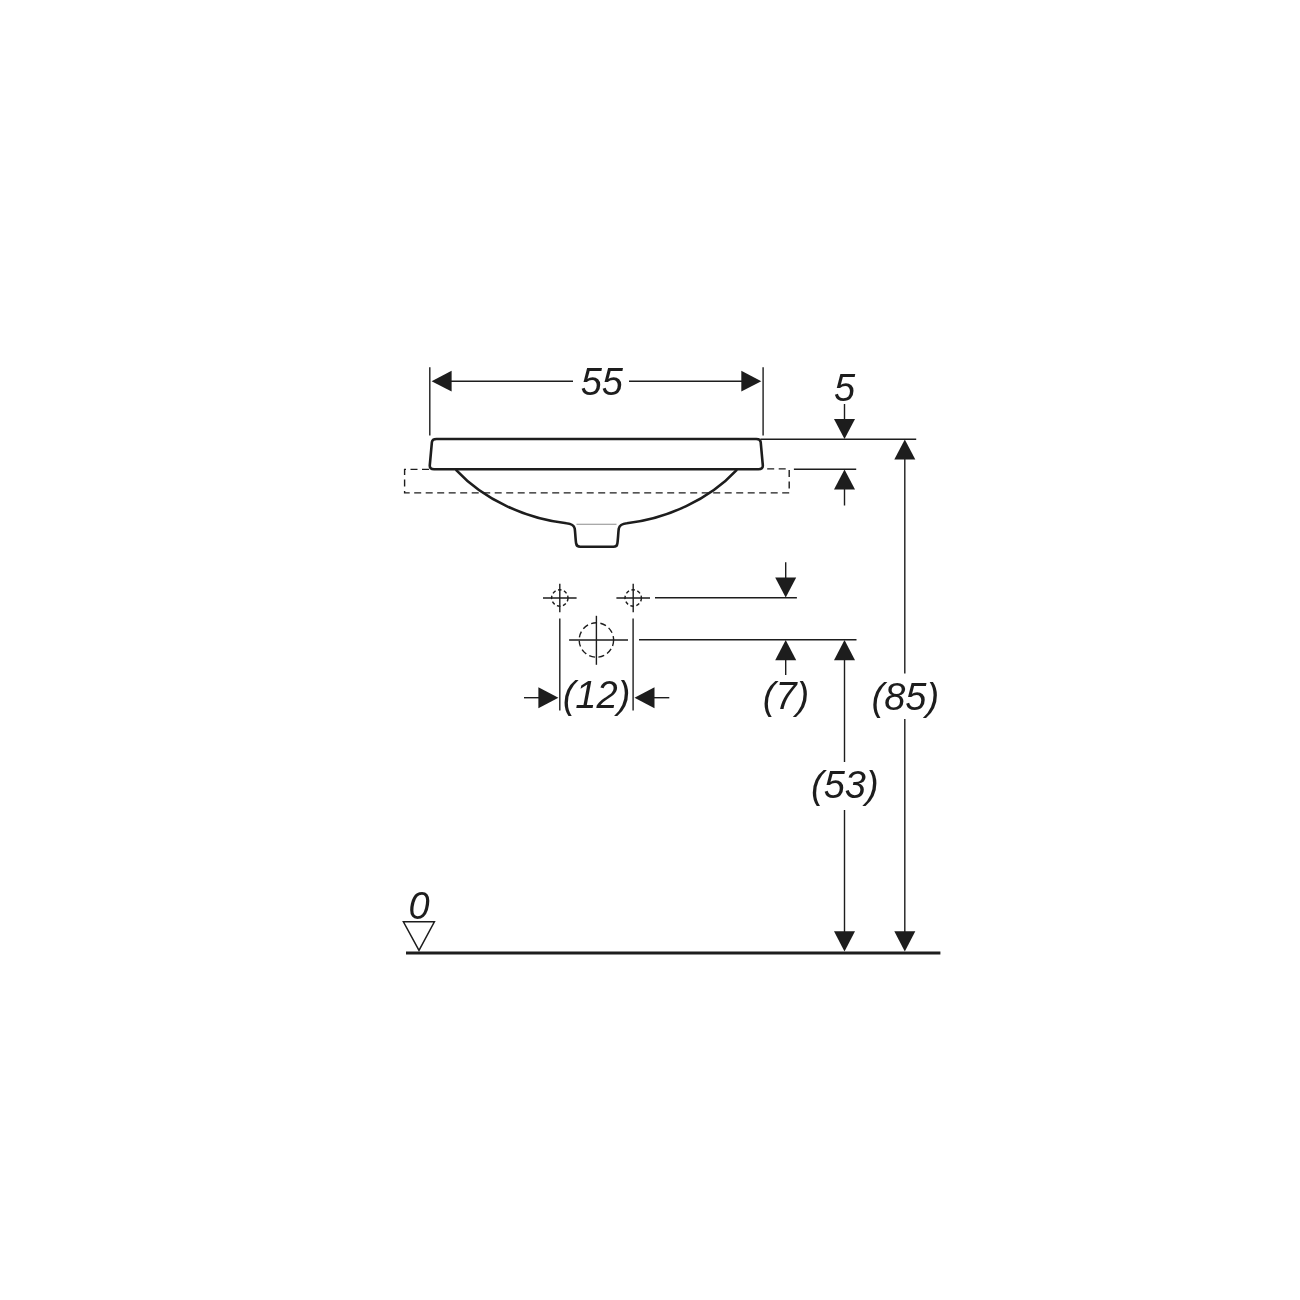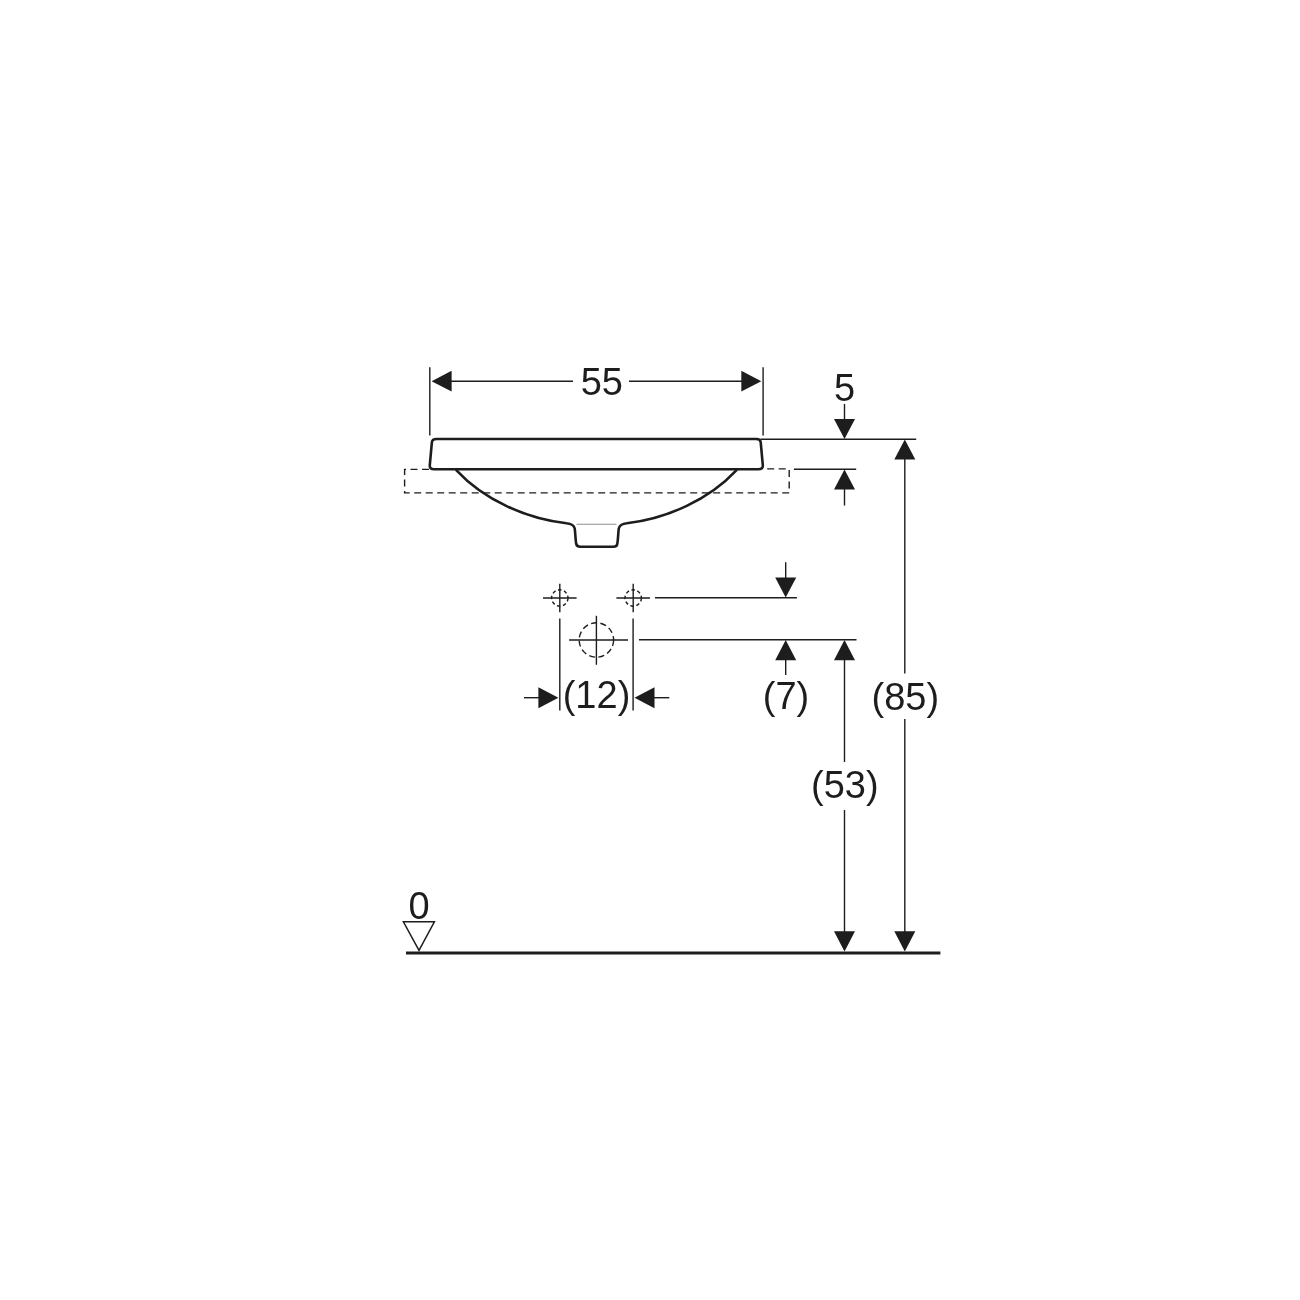--- a/index.html
+++ b/index.html
@@ -1,16 +1,16 @@
 <!DOCTYPE html>
 <html><head>
 <meta charset="utf-8">
 <style>
   html,body{margin:0;padding:0;background:#ffffff;}
-  .stage{width:1300px;height:1300px;position:relative;background:#ffffff;filter:grayscale(1);}
+  .stage{width:1300px;height:1300px;position:relative;background:#ffffff;filter:grayscale(1);font-style:italic;}
   text{font-family:"Liberation Sans",sans-serif;fill:#1d1d1b;font-size:38px;}
 </style>
 </head>
 <body>
 <div class="stage">
 <svg width="1300" height="1300" viewBox="0 0 1300 1300">
 
   <rect x="0" y="0" width="1300" height="1300" fill="#ffffff"></rect>
 
   <g stroke="#1d1d1b" stroke-width="2.6" fill="#ffffff">

